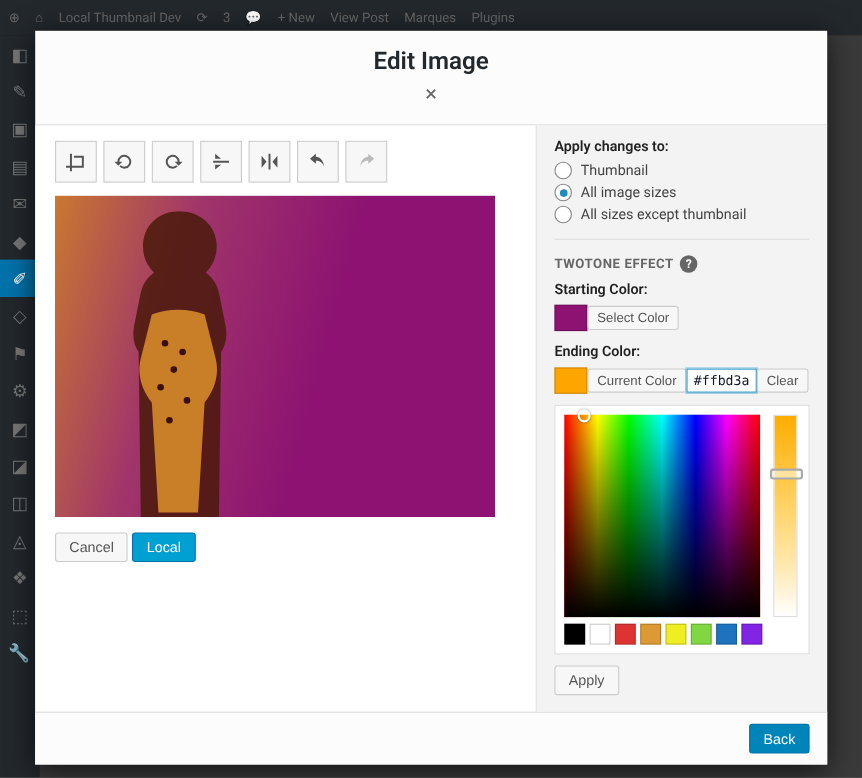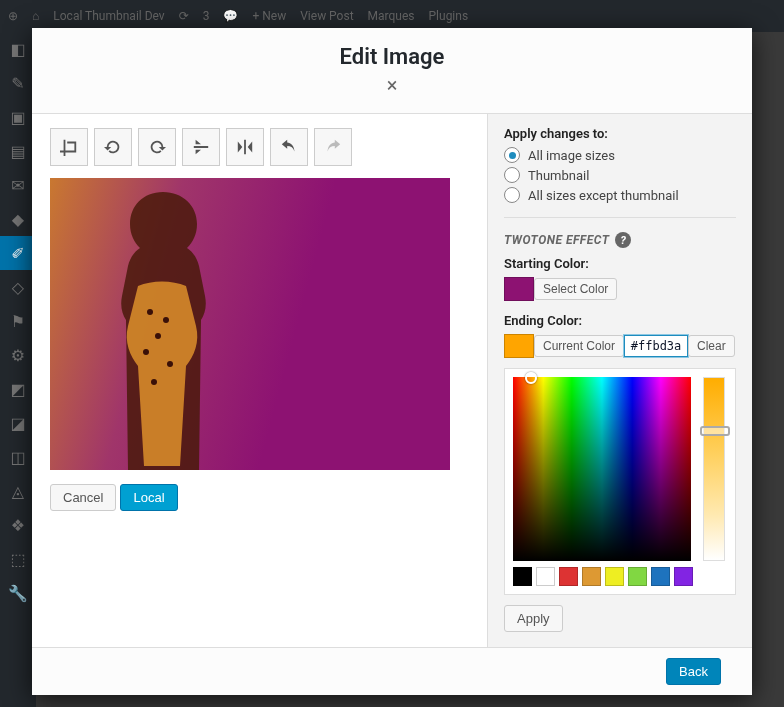--- a/index.html
+++ b/index.html
@@ -128,21 +128,21 @@
     width: 16px; height: 16px; border: 1px solid #888; border-radius: 50%;
     display: inline-flex; align-items: center; justify-content: center;
     background: #fff;
   }
   .radio.checked::after {
     content: ""; width: 7px; height: 7px; border-radius: 50%; background: #1e8cbe;
   }
   hr.sep { border: none; border-top: 1px solid #ddd; margin: 14px 0; }
   .meta-title {
     font-size: 12px; font-weight: 700; color: #666; letter-spacing: .5px;
-    display: flex; align-items: center; gap: 6px; margin-bottom: 8px; font-style: italic;
+    display: flex; align-items: center; gap: 6px; margin-bottom: 8px;
   }
   .helpcircle {
     width: 16px; height: 16px; border-radius: 50%; background: #666; color: #fff;
     font-size: 11px; display: inline-flex; align-items: center; justify-content: center;
   }
   .colorline { display: flex; align-items: center; gap: 0; margin-top: 6px; flex-wrap: wrap; }
   .swatch {
     width: 30px; height: 24px; border: 1px solid rgba(0,0,0,0.2);
   }
   .smallbtn {
@@ -184,21 +184,21 @@
   .hue-thumb {
     position: absolute; left: -4px; top: 48px;
     width: 30px; height: 10px;
     border: 2px solid #aaa; border-radius: 3px; background: rgba(255,255,255,.5);
   }
   .preset-row { display: flex; gap: 4px; margin-top: 6px; }
   .preset {
     width: 19px; height: 19px; border: 1px solid rgba(0,0,0,.2); cursor: pointer;
   }
   .modal-footer {
-    padding: 10px 31px;
+    padding: 10px 16px;
     border-top: 1px solid #ddd;
     display: flex; justify-content: flex-end;
     background: #fcfcfc;
   }
 </style>
 </head>
 <body>
 
 <div class="adminbar">
   <span>⊕</span>
@@ -295,26 +295,26 @@
 
       <div class="action-row">
         <button class="btn">Cancel</button>
         <button class="btn btn-primary">Local</button>
       </div>
     </div>
 
     <div class="right-pane">
       <div class="section-label">Apply changes to:</div>
       <label class="radio-row">
+        <span class="radio"></span>
+        <span>Thumbnail</span>
+      </label>
+      <label class="radio-row">
         <span class="radio checked"></span>
         <span>All image sizes</span>
-      </label>
-      <label class="radio-row">
-        <span class="radio"></span>
-        <span>Thumbnail</span>
       </label>
       <label class="radio-row">
         <span class="radio"></span>
         <span>All sizes except thumbnail</span>
       </label>
 
       <hr class="sep">
 
       <div class="meta-title">
         <span>TWOTONE EFFECT</span>

